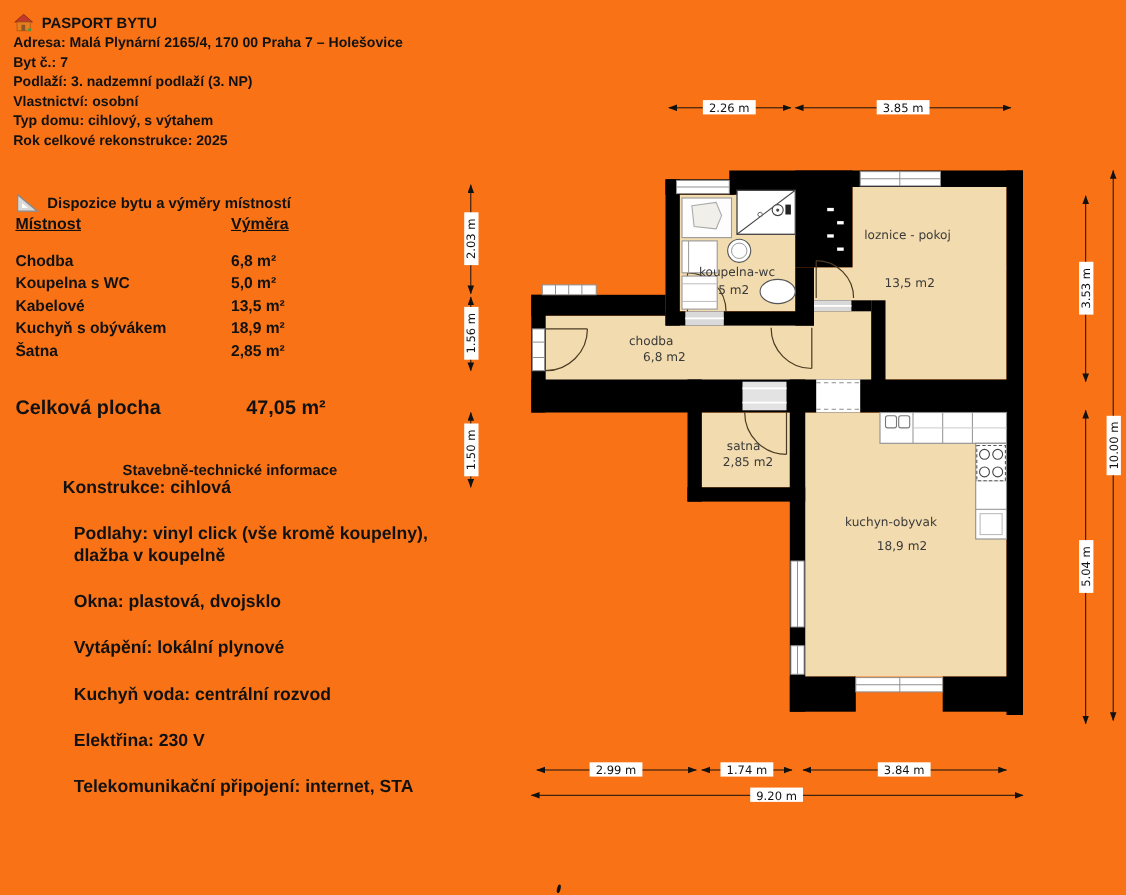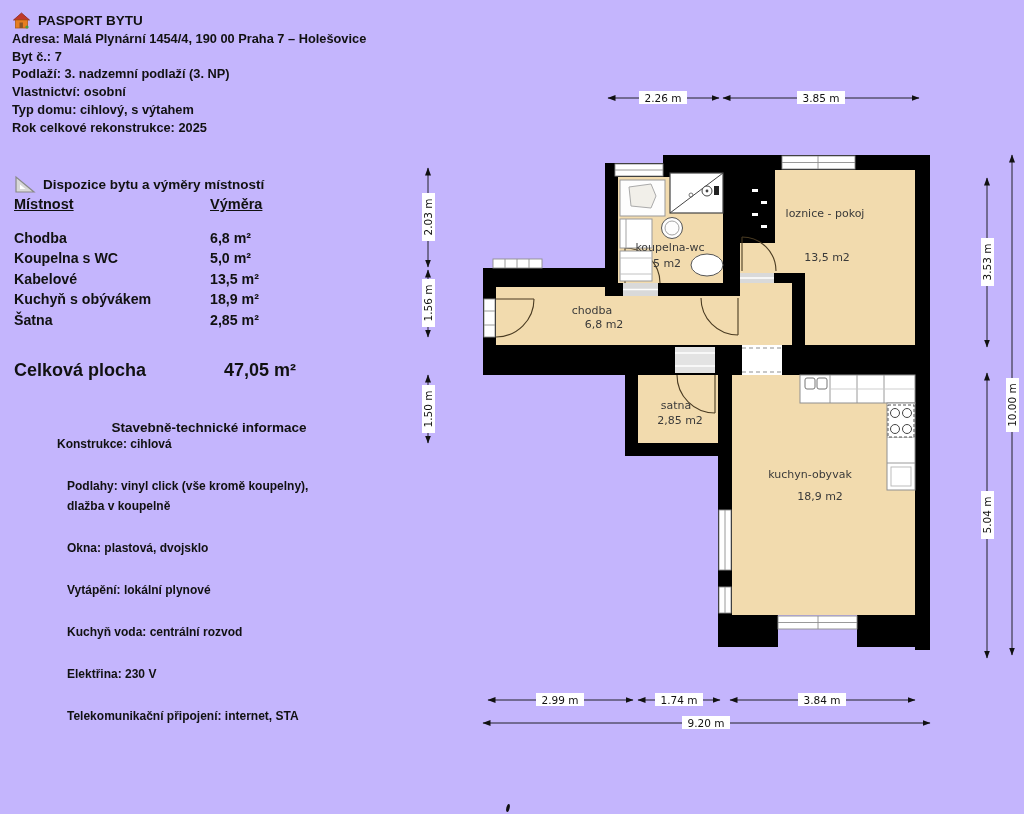--- a/index.html
+++ b/index.html
@@ -1,33 +1,33 @@
 <!DOCTYPE html>
 <html><head>
 <meta charset="utf-8">
 <style>
   html,body{margin:0;padding:0;background:#fff;}
-  #page{position:relative;width:1024px;height:814px;background:#c4b5fd;overflow:hidden;
+  #page{position:relative;width:1024px;height:814px;background:#f97316;overflow:hidden;
         font-family:"Liberation Sans",sans-serif;color:#111;}
   
   #header-block{position:absolute;top:10px;left:12px;width:400px;}
   .title-row{display:flex;align-items:center;gap:7px;height:20px;}
   .title-row .t{font-size:13.5px;font-weight:bold;}
   .hline{font-size:12.8px;font-weight:bold;line-height:17.7px;white-space:nowrap;}
   #rooms-block{position:absolute;top:174px;left:14px;width:300px;}
   .tbl{display:grid;grid-template-columns:196px 72px;}
   .tbl .h{font-size:14.5px;font-weight:bold;line-height:20px;text-decoration:underline;}
   .tbl .c{font-size:14.2px;font-weight:bold;line-height:20.4px;}
   .tbl .v{text-align:left;}
   .rows-gap{height:14px;grid-column:1/3;}
   .total-row{display:grid;grid-template-columns:190px 92px;margin-top:30px;}
   .total-row div{font-size:18px;font-weight:bold;}
   .total-row .v{text-align:right;}
   #tech-block{position:absolute;top:413px;left:14px;width:380px;}
-  .tech-line{font-size:12px;font-weight:bold;line-height:20px;margin-top:22px;
+  .tech-line{font-size:16px;font-weight:bold;line-height:20px;margin-top:22px;
              white-space:pre-line;margin-left:10px;padding-left:43px;}
   .tech-line.first{margin-top:1px;margin-left:0;}
   #tech-block .title-row{margin-left:10px;flex-direction:column;}
   
   #plan{position:absolute;left:420px;top:85px;width:604px;height:729px;}
   svg text{font-family:"DejaVu Sans","Liberation Sans",sans-serif;}
   .roomlbl{font-size:11px;fill:#3a3a3a;}
   .dimtxt{font-size:10.5px;fill:#111;}
 </style>
 </head>
@@ -37,21 +37,21 @@
 <div id="header-block">
   <div class="title-row">
     <svg width="19" height="17" viewBox="0 0 19 17">
       <path d="M1.5,8 L9.5,1 L17.5,8 Z" fill="#c0392b" stroke="#8e2a1d" stroke-width="0.8"></path>
       <rect x="3.5" y="8" width="12" height="8" fill="#e67e22" stroke="#b35c10" stroke-width="0.8"></rect>
       <rect x="7.5" y="10.5" width="3.4" height="5.5" fill="#8d5524"></rect>
       <circle cx="15" cy="15" r="1.6" fill="#4c9a3f"></circle>
     </svg>
     <span class="t">PASPORT BYTU</span>
   </div>
-  <div class="hline">Adresa: Malá Plynární 1454/4, 190 00 Praha 7 – Holešovice</div>
+  <div class="hline">Adresa: Malá Plynární 2165/4, 170 00 Praha 7 – Holešovice</div>
   <div class="hline">Byt č.: 7</div>
   <div class="hline">Podlaží: 3. nadzemní podlaží (3. NP)</div>
   <div class="hline">Vlastnictví: osobní</div>
   <div class="hline">Typ domu: cihlový, s výtahem</div>
   <div class="hline">Rok celkové rekonstrukce: 2025</div>
 </div>
 
 <div id="rooms-block">
   <div class="title-row">
     <svg width="22" height="19" viewBox="0 0 22 19">

